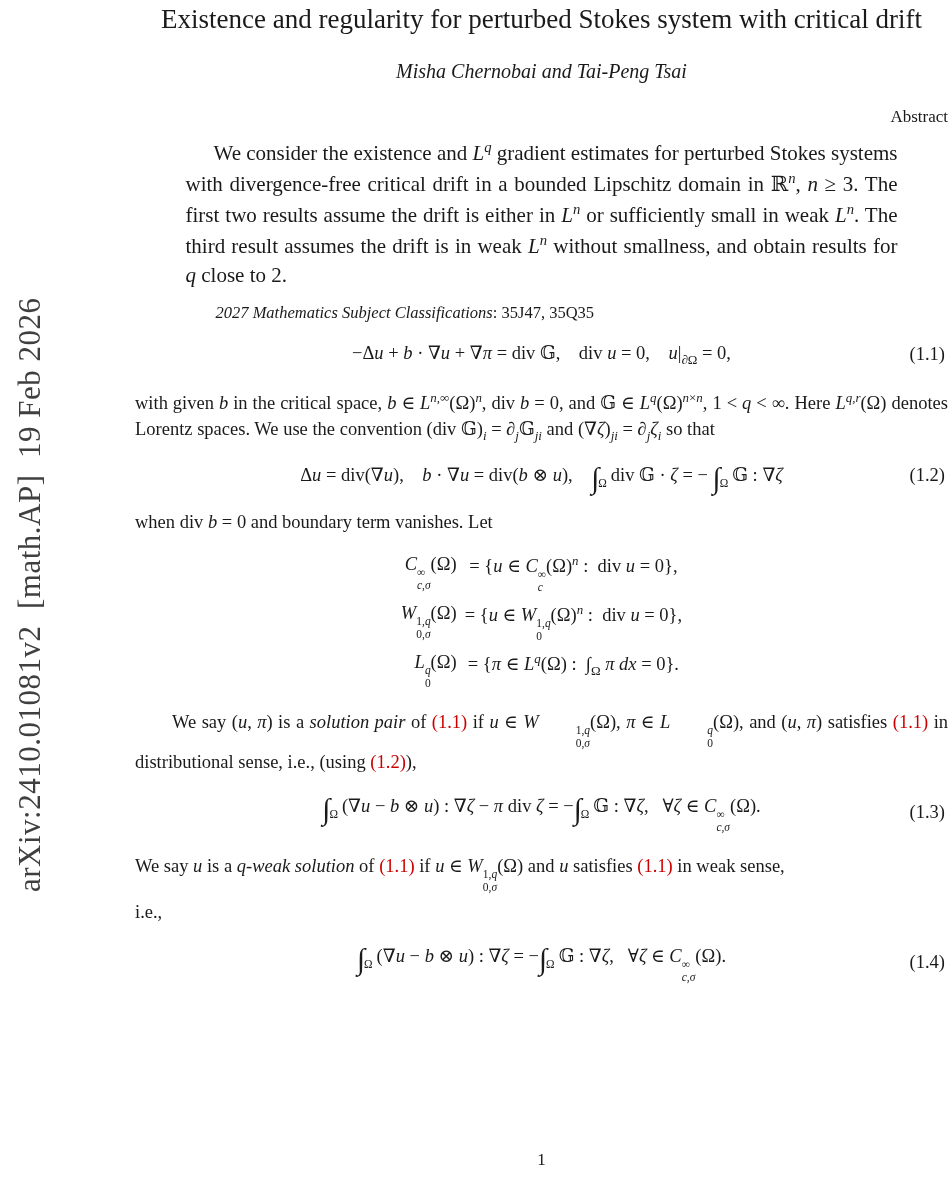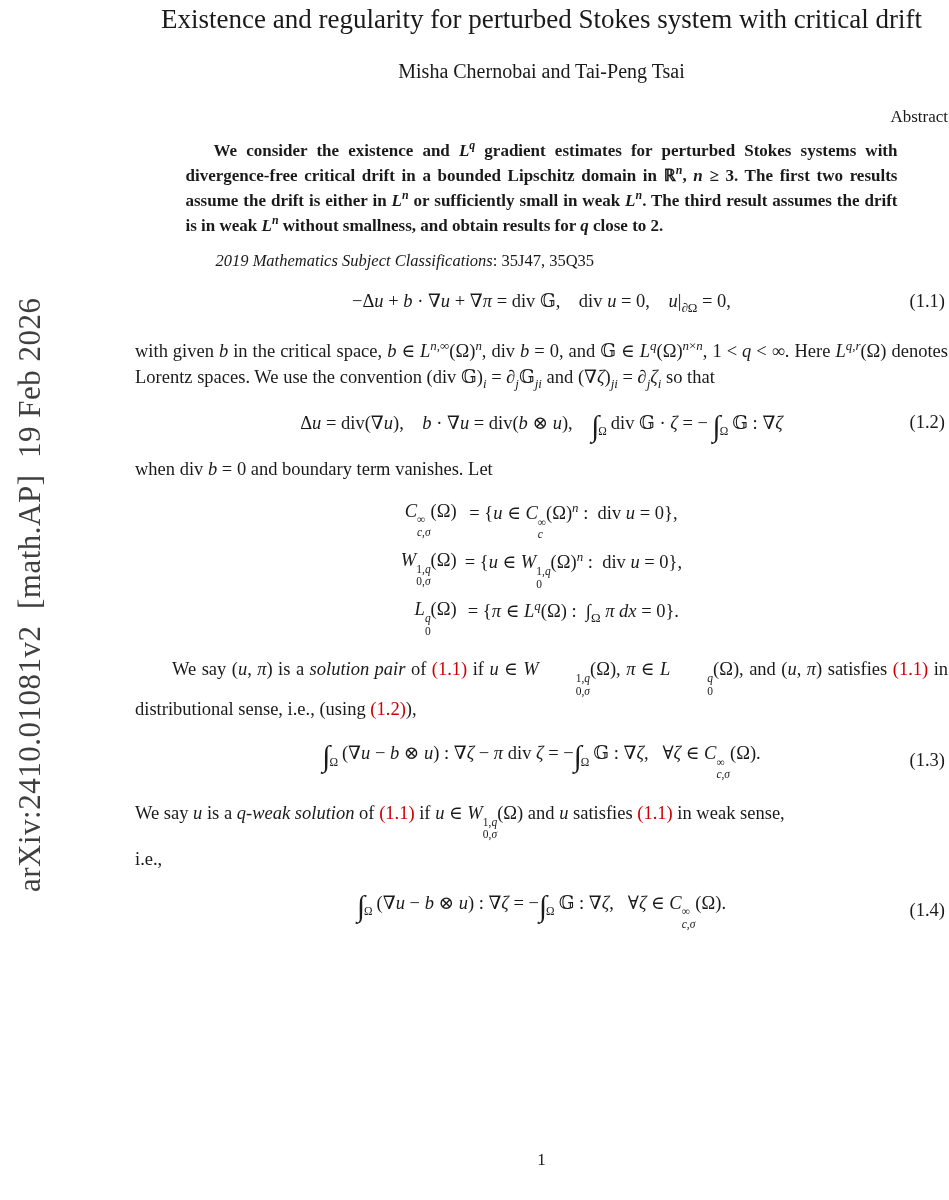--- a/index.html
+++ b/index.html
@@ -24,26 +24,26 @@
     color: #3f3f3f;
     white-space: pre;
   }
   .content { position: absolute; left: 135px; top: 0; width: 813px; }
   .title {
     text-align: center;
     font-size: 27px;
     line-height: 1.45;
     font-weight: normal;
   }
-  .authors { margin-top: 21px; text-align: center; font-size: 20px; }
+  .authors { margin-top: 21px; text-align: center; font-size: 20px; font-style: italic; }
   .abstract-heading { margin-top: 24px; text-align: right; font-size: 17px; font-weight: normal; }
   .abstract-body {
     width: 712px; margin: 10px auto 0;
-    font-size: 17px; line-height: 1.38;
-    text-align: justify; text-indent: 28px; font-weight: bold;
+    font-size: 21px; line-height: 1.38;
+    text-align: justify; text-indent: 28px;
   }
   .msc { width: 712px; margin: 13px auto 0; padding-left: 30px; box-sizing: border-box; font-size: 16.5px; }
   .section-heading { margin-top: 30px; font-size: 23.5px; font-weight: bold; }
   .sec-num { margin-right: 26px; }
   p.body { margin: 20px 0 0; font-size: 18.5px; line-height: 1.4; text-align: justify; }
   p.body.indent { text-indent: 37px; }
   p.body.tight { margin-top: 6px; }
   .eq { position: relative; margin: 17px 3px; text-align: center; font-size: 18.5px; line-height: 1.5; }
   .eq .eq-tag { position: absolute; right: 0; top: 50%; transform: translateY(-50%); }
   .defs {
@@ -73,21 +73,21 @@
   <div class="content">
 
     <div class="title">Existence and regularity for perturbed Stokes system with critical drift</div>
 
     <div class="authors">Misha Chernobai and Tai-Peng Tsai</div>
 
     <div class="abstract-heading">Abstract</div>
 
     <div class="abstract-body">We consider the existence and <i>L</i><sup><i>q</i></sup> gradient estimates for perturbed Stokes systems with divergence-free critical drift in a bounded Lipschitz domain in ℝ<sup><i>n</i></sup>, <i>n</i> ≥ 3. The first two results assume the drift is either in <i>L</i><sup><i>n</i></sup> or sufficiently small in weak <i>L</i><sup><i>n</i></sup>. The third result assumes the drift is in weak <i>L</i><sup><i>n</i></sup> without smallness, and obtain results for <i>q</i> close to 2.</div>
 
-    <div class="msc"><i>2019 Mathematics Subject Classifications</i>: 35J47, 35Q35</div>
+    <div class="msc"><i>2027 Mathematics Subject Classifications</i>: 35J47, 35Q35</div>
 
 
 
     <div class="eq">
       <span class="eq-body">−Δ<i>u</i> + <i>b</i> · ∇<i>u</i> + ∇<i>π</i> = div 𝔾,&nbsp;&nbsp;&nbsp;&nbsp;div <i>u</i> = 0,&nbsp;&nbsp;&nbsp;&nbsp;<i>u</i>|<sub>∂Ω</sub> = 0,</span>
       <span class="eq-tag">(1.1)</span>
     </div>
 
     <p class="body">with given <i>b</i> in the critical space, <i>b</i> ∈ <i>L</i><sup><i>n</i>,∞</sup>(Ω)<sup><i>n</i></sup>, div <i>b</i> = 0, and 𝔾 ∈ <i>L</i><sup><i>q</i></sup>(Ω)<sup><i>n</i>×<i>n</i></sup>, 1 &lt; <i>q</i> &lt; ∞. Here <i>L</i><sup><i>q,r</i></sup>(Ω) denotes Lorentz spaces. We use the convention (div 𝔾)<sub><i>i</i></sub> = ∂<sub><i>j</i></sub>𝔾<sub><i>ji</i></sub> and (∇<i>ζ</i>)<sub><i>ji</i></sub> = ∂<sub><i>j</i></sub><i>ζ</i><sub><i>i</i></sub> so that</p>
 

